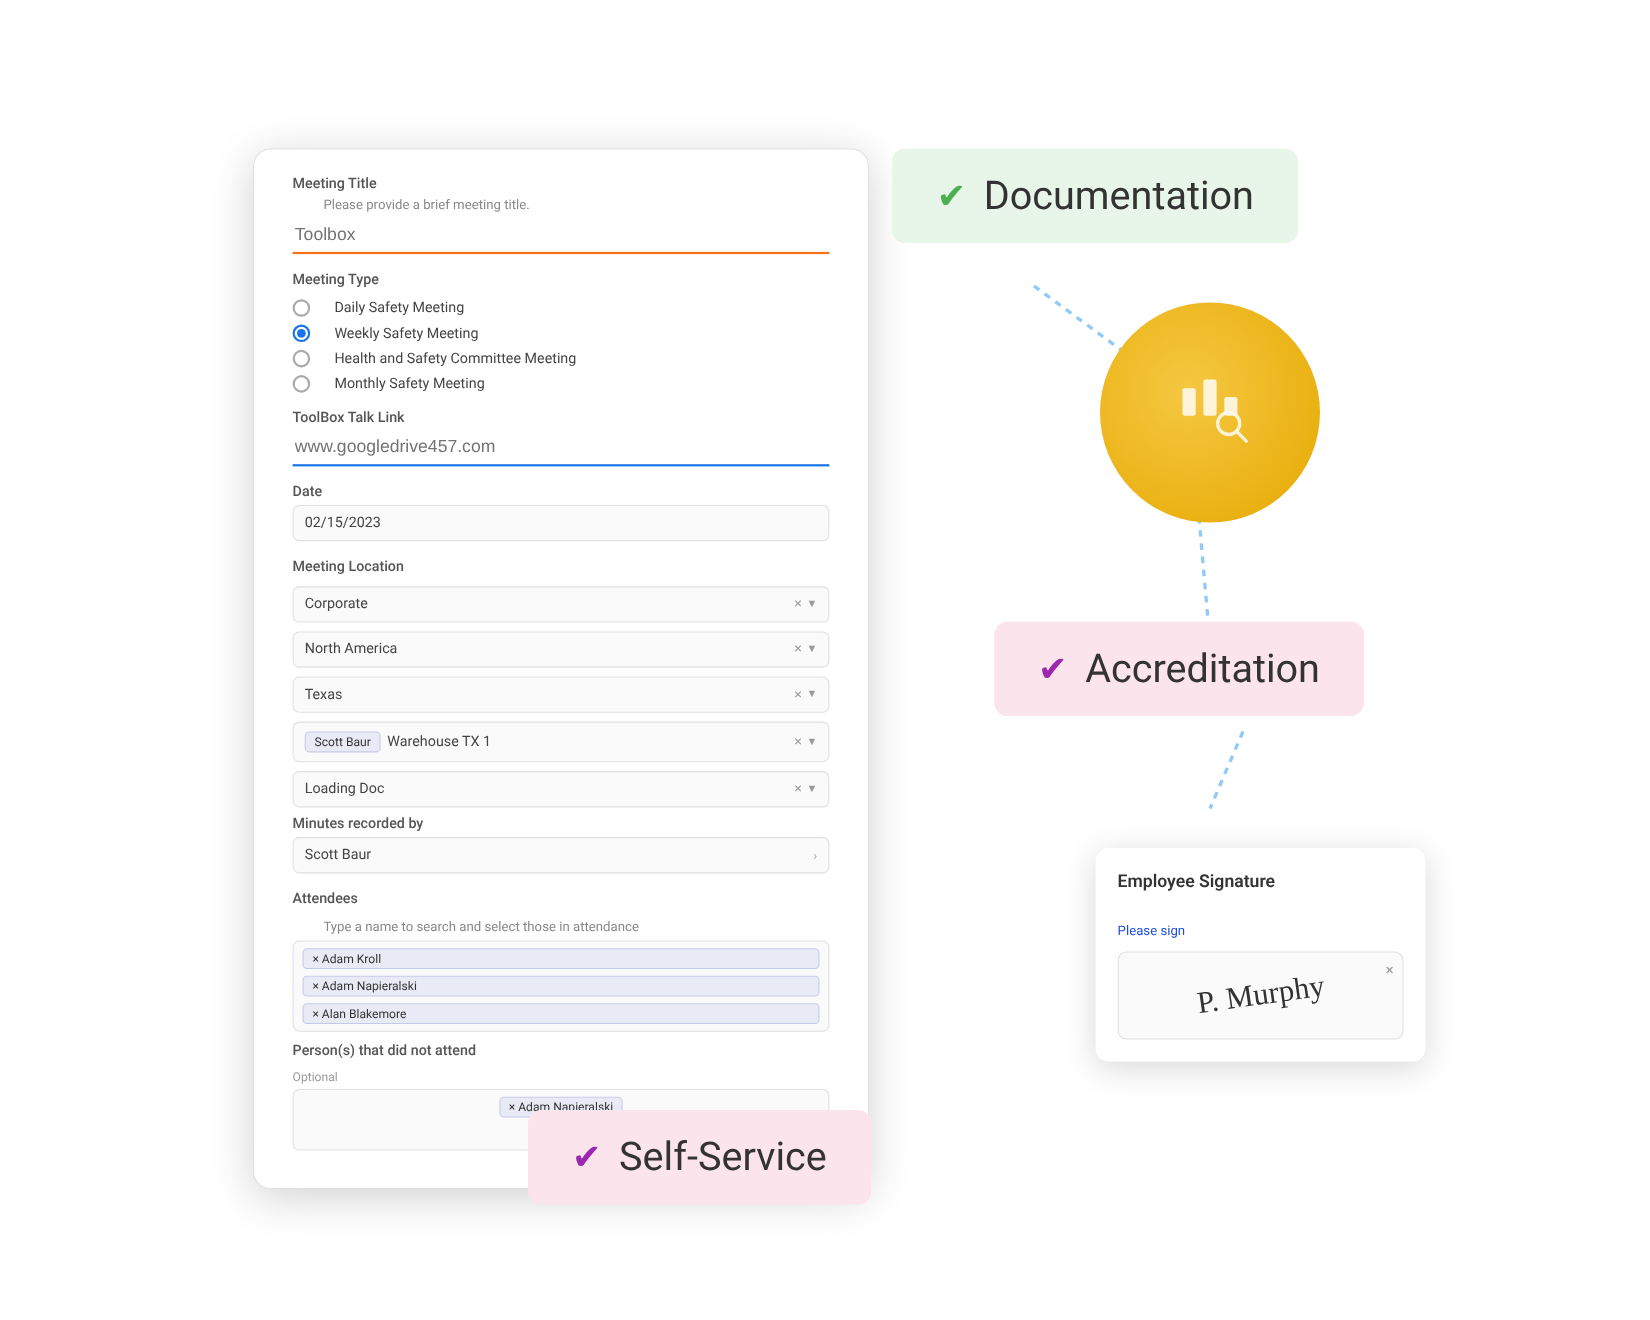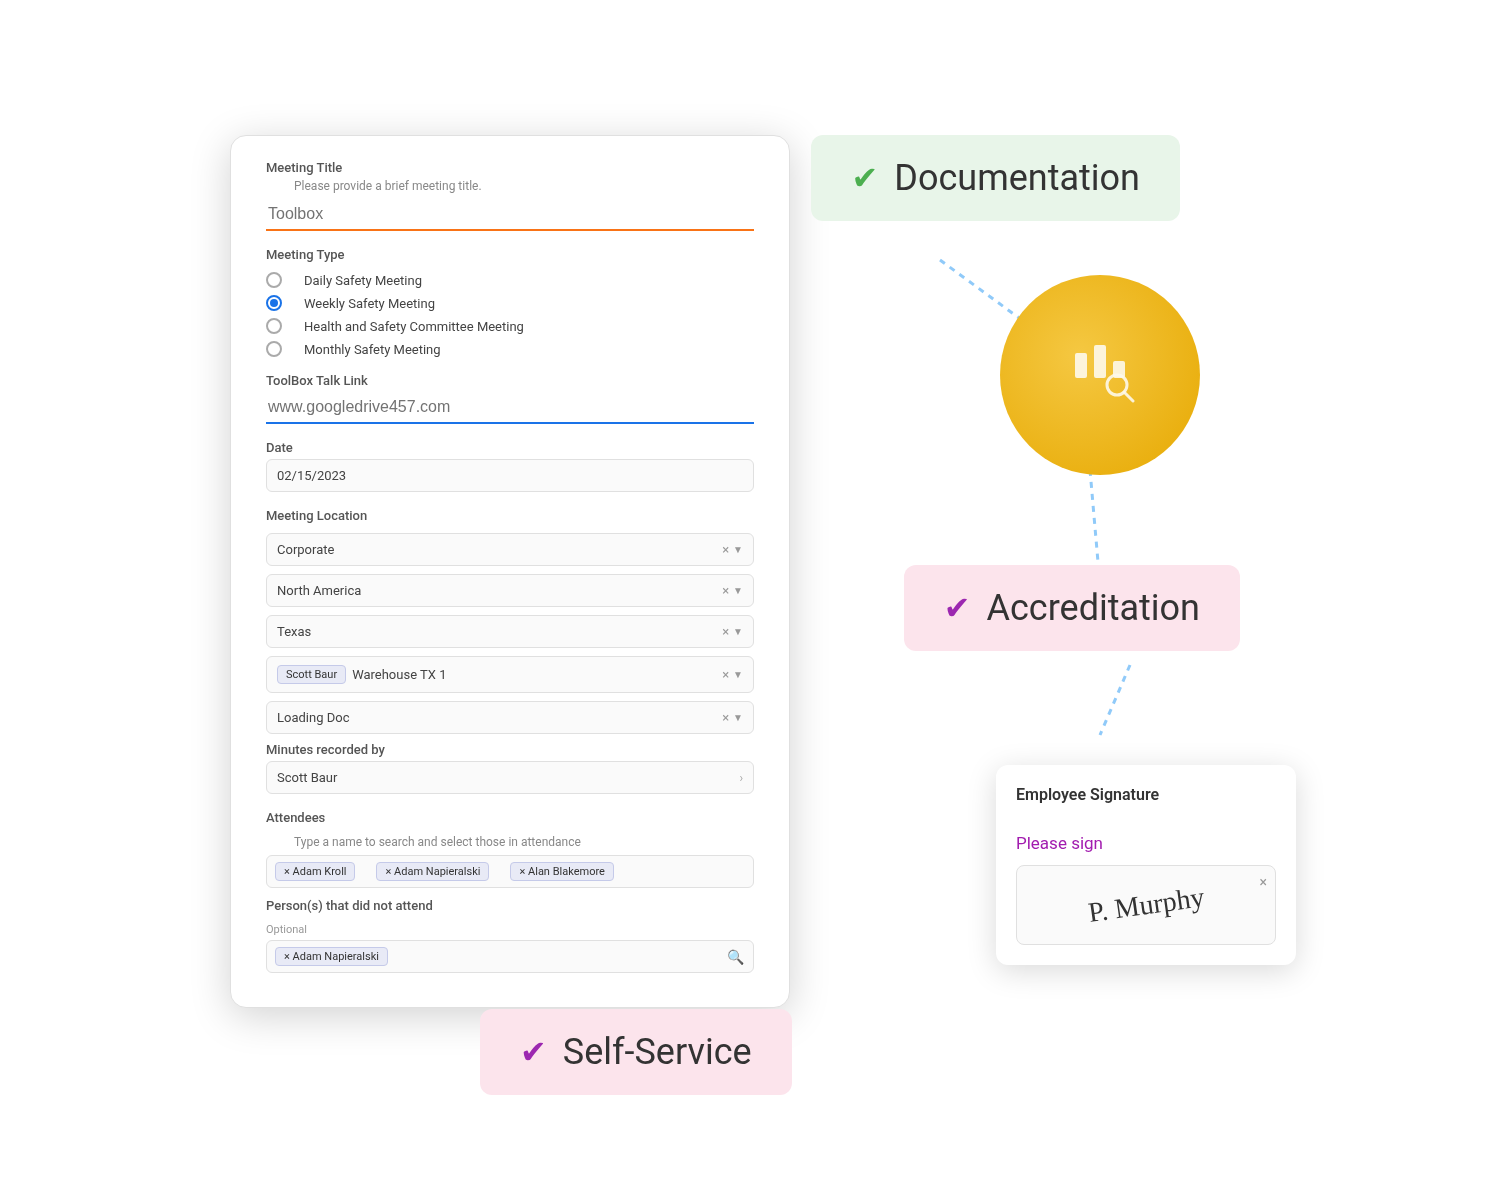--- a/index.html
+++ b/index.html
@@ -239,23 +239,24 @@
       color: #333;
     }
 
     .tag-input {
       border: 1px solid #e0e0e0;
       border-radius: 6px;
       padding: 6px 8px;
       font-size: 12px;
       display: flex;
       flex-wrap: wrap;
-      gap: 21px;
+      gap: 6px;
       margin-bottom: 10px;
       background: #fafafa;
+      flex-direction: column;
     }
     .tag {
       background: #e8eaf6;
       border: 1px solid #c5cae9;
       border-radius: 4px;
       padding: 2px 8px;
       font-size: 11px;
       color: #333;
     }
 
@@ -282,22 +283,22 @@
       padding: 20px;
       z-index: 15;
     }
     .sig-card .sig-title {
       font-size: 16px;
       font-weight: 600;
       color: #333;
       margin-bottom: 4px;
     }
     .sig-card .sig-hint {
-      font-size: 17px;
-      color: #a21caf;
+      font-size: 12px;
+      color: #1d4ed8;
       margin-bottom: 12px;
       margin-top: 29px;
     }
     .sig-area {
       width: 100%;
       height: 80px;
       border: 1px solid #e0e0e0;
       border-radius: 8px;
       background: #fafafa;
       display: flex;

